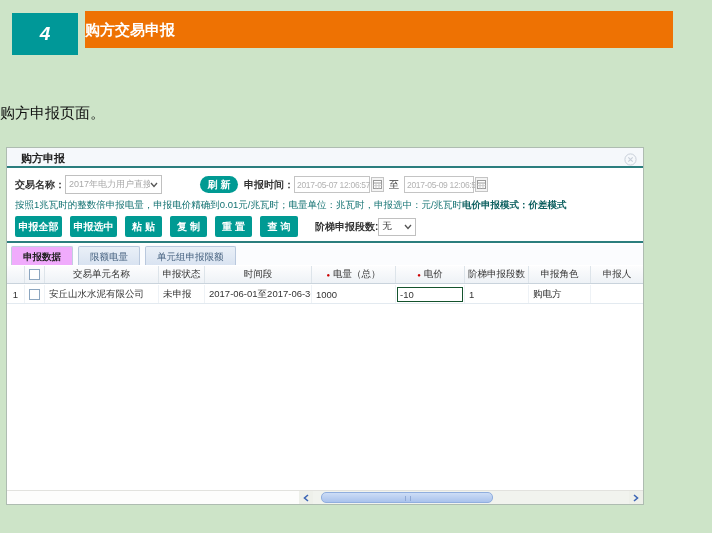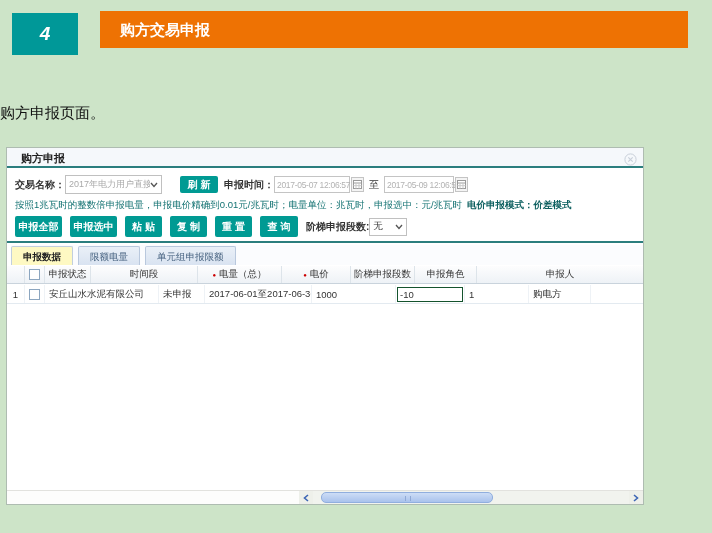--- a/index.html
+++ b/index.html
@@ -3,22 +3,22 @@
 <meta charset="utf-8">
 <style>
   * { margin:0; padding:0; box-sizing:border-box; }
   body { font-family:"Liberation Sans", sans-serif; }
   .screen { position:relative; width:712px; height:533px; background:#cde4c8; overflow:hidden; }
 
   
   .num-box { position:absolute; left:12px; top:13px; width:66px; height:42px; background:#009898;
              color:#fff; font-size:19px; font-weight:bold; font-style:italic;
              display:flex; align-items:center; justify-content:center; }
-  .title-bar { position:absolute; left:100px; top:11px; width:588px; height:37px; background:#ee7203;
-               color:#fff; font-size:15px; font-weight:bold; line-height:37px; padding-left:20px; }
+  .title-bar { position:absolute; left:85px; top:11px; width:588px; height:37px; background:#ee7203;
+               color:#fff; font-size:15px; font-weight:bold; line-height:37px; padding-left:0; }
   .caption { position:absolute; top:104px; left:0; width:700px; 
              font-family:"Liberation Serif", serif; font-size:15px; color:#111; }
 
   
   .panel { position:absolute; left:6px; top:147px; width:638px; height:358px; background:#fff;
            border:1px solid #aebcb1; }
   .titlebar { position:absolute; top:0; left:0; right:0; height:20px; background:#f5f8fb;
               border-bottom:2px solid #2b7e7e;padding-left:27px; }
   .titlebar .t { position:absolute; left:14px; top:0; line-height:20px; font-size:11px; font-weight:bold; color:#222; }
   .close { position:absolute; right:6px; top:4px; width:13px; height:13px; cursor:pointer; }
@@ -27,47 +27,47 @@
               align-items:center; font-size:10px; white-space:nowrap; }
   .lbl { font-weight:bold; color:#333; }
   .selectbox { height:19px; border:1px solid #c0c0c0; background:#fff; display:flex; align-items:center;
                padding:0 3px; cursor:pointer; }
   .selectbox .val { overflow:hidden; white-space:nowrap; }
   .trade-select { width:97px; }
   .trade-select .val { color:#a9a9a9; font-size:9px; flex:1; }
   .tealbtn { background:#009a93; color:#fff; border:none; font-weight:bold; font-size:10px;
              font-family:"Liberation Sans", sans-serif; border-radius:2px; cursor:pointer;
              display:flex; align-items:center; justify-content:center; }
-  .refresh { width:38px; height:17px; margin-left:18px; }
+  .refresh { width:38px; height:17px; margin-left:38px;border-radius:9px; }
   .datefield { height:17px; border:1px solid #c4c4c4; background:#fff; color:#b2b2b2; font-size:8.5px;
                display:flex; align-items:center; padding:0 2px; letter-spacing:-0.3px; }
   .calbtn { width:13px; height:15px; border:1px solid #c4c4c4; background:#f4f4f4; margin-left:1px;
             display:flex; align-items:center; justify-content:center; cursor:pointer; }
 
   .hint-row { position:absolute; top:51px; left:8px; right:4px; font-size:9.5px; color:#137272;
               white-space:nowrap; }
-  .hint-row b { color:#0c5f5f; margin-left:5px; }
+  .hint-row b { color:#0c5f5f; }
 
   .toolbar { position:absolute; top:68px; left:8px; height:21px; display:flex; align-items:center; }
   .toolbar .tealbtn { height:21px; margin-right:8px; }
   .b-declare-all, .b-declare-sel { width:47px; }
   .b-paste, .b-copy, .b-reset { width:37px; }
   .b-query { width:38px; }
-  .ladder-lbl { font-size:10px; font-weight:bold; color:#333; }
+  .ladder-lbl { font-size:10px; font-weight:bold; color:#333; margin-left:9px; }
   .ladder-select { width:38px; height:18px; }
   .ladder-select .val { color:#333; font-size:9.5px; flex:1; }
 
   .teal-sep { position:absolute; top:93px; left:0; right:0; height:2px; background:#2b7e7e; }
 
   .tabs { position:absolute; top:97px; left:4px; right:0; height:20px; display:flex; align-items:flex-end;
           background:#fbfcfe; }
   .tab { height:19px; line-height:19px; padding:0 11px; font-size:9.5px; margin-right:5px;
          border:1px solid #b9c8dd; border-bottom:none; border-radius:2px 2px 0 0;
          background:linear-gradient(#eaf0f8,#d9e3f1); color:#45617f; cursor:pointer; }
-  .tab.active { background:#fef9c3; color:#222; font-weight:bold; border-color:#c2cfde; }
+  .tab.active { background:#f0abfc; color:#222; font-weight:bold; border-color:#c2cfde; }
 
   
   .grid-header { position:absolute; top:118px; left:0; right:0; height:18px; display:flex;
                  background:linear-gradient(#fdfdfe,#eef2f6); border-bottom:1px solid #c9d3dc;
                  font-size:9.5px; color:#333; }
   .grid-header .cell { display:flex; align-items:center; justify-content:center;
                        border-right:1px solid #dde4ea; overflow:hidden; white-space:nowrap; }
   .grid-row { position:absolute; top:137px; left:0; right:0; height:19px; display:flex;
               background:#fff; border-bottom:1px solid #e3eaf0; font-size:9.5px; color:#333; }
   .grid-row .cell { display:flex; align-items:center; border-right:1px solid #eef2f6;
@@ -179,20 +179,21 @@
       <span class="tab active">申报数据</span>
       <span class="tab">限额电量</span>
       <span class="tab">单元组申报限额</span>
     </div>
 
     <div class="grid-header">
       <span class="cell c-idx"></span>
       <span class="cell c-chk">
           <span class="chk"></span>
         </span>
+      <span class="cell c-name">交易单元名称</span>
       <span class="cell c-status">申报状态</span>
       <span class="cell c-period">时间段</span>
       <span class="cell c-qty">
           <span class="req">●</span>
           <span>电量（总）</span>
         </span>
       <span class="cell c-price">
           <span class="req">●</span>
           <span>电价</span>
         </span>

